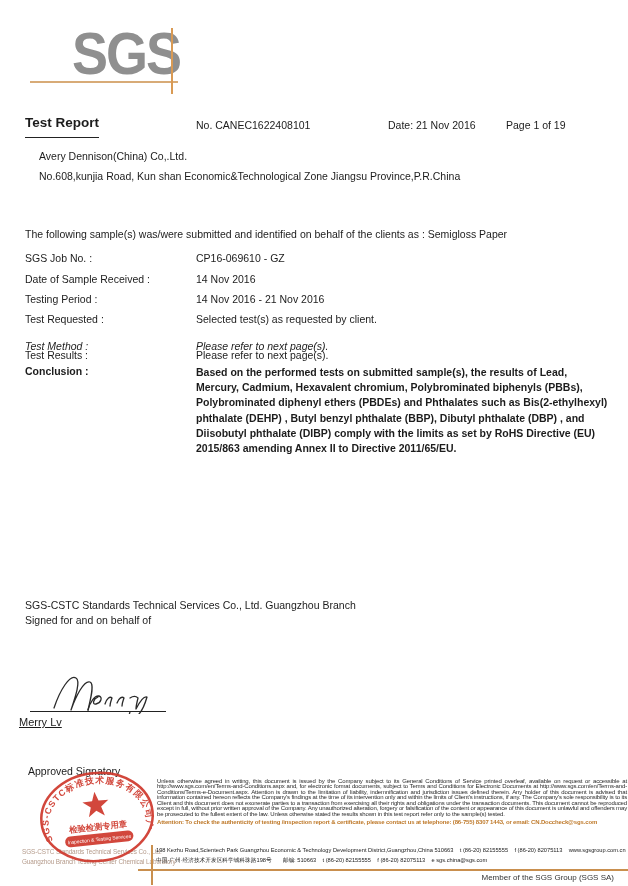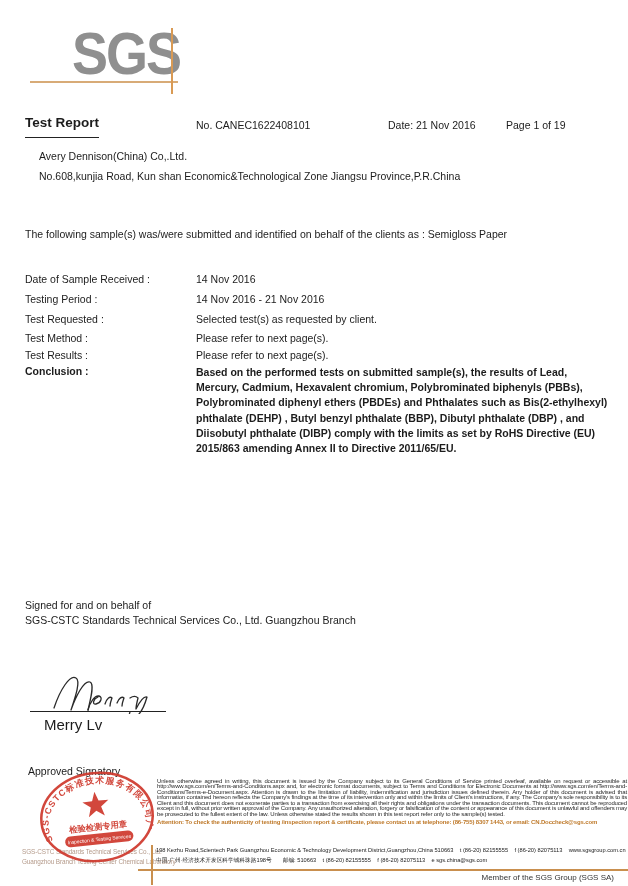--- a/index.html
+++ b/index.html
@@ -31,31 +31,31 @@
   
   .client { position:absolute; left:25px; top:146px; font-size:10.5px; line-height:20px;margin-left:14px; }
 
   .intro { position:absolute; left:25px; top:228px; font-size:10.5px; }
 
   
   .frow { position:absolute; left:25px; font-size:10.5px; }
   .flabel { display:inline-block; width:171px; }
   .fvalue { display:inline-block; }
   .frow-0 { top:252px; } .frow-1 { top:273px; } .frow-2 { top:293px; }
-  .frow-3 { top:313px; } .frow-4 { top:332px; } .frow-5 { top:349px; }
+  .frow-3 { top:313px; } .frow-4 { top:340px;font-style:italic; } .frow-5 { top:349px; }
 
   .conclusion { position:absolute; left:25px; top:365px; font-size:10.5px;font-weight:bold; }
   .conclusion .flabel { vertical-align:top; }
   .conclusion p { display:inline-block; width:412px; line-height:15.2px; vertical-align:top; }
 
   
   .signed { position:absolute; left:25px; top:598px; font-size:10.5px; line-height:14.5px; }
   .sig-svg { position:absolute; left:48px; top:668px; }
   .sig-line { position:absolute; left:30px; top:711px; width:136px; height:1.3px; background:#222; }
-  .sig-name { position:absolute; left:44px; top:716px; font-size:15px; }
+  .sig-name { position:absolute; left:19px; top:716px; font-size:11px;text-decoration:underline; }
   .sig-role { position:absolute; left:28px; top:733px; font-size:10.5px;margin-top:32px; }
 
   
   .underlay { position:absolute; left:22px; top:847px; font-size:6.4px; line-height:10px;
               color:#b49a8a; letter-spacing:-0.1px; white-space:nowrap; }
   .stamp { position:absolute; left:38px; top:770px; width:118px; height:94px;
            transform:rotate(-6deg); opacity:.93; }
   .fineprint { position:absolute; left:157px; top:779px; width:470px;
                font-size:6px; line-height:5.45px; letter-spacing:-0.15px;
                color:#2b2b2b; text-align:justify; }
@@ -81,20 +81,23 @@
   <span class="hdr hdr-date">Date: 21 Nov 2016</span>
   <span class="hdr hdr-page">Page 1 of 19</span>
 
   <div class="client">
     <div>Avery Dennison(China) Co,.Ltd.</div>
     <div>No.608,kunjia Road, Kun shan Economic&amp;Technological Zone Jiangsu Province,P.R.China</div>
   </div>
 
   <div class="intro">The following sample(s) was/were submitted and identified on behalf of the clients as : Semigloss Paper</div>
 
+  <div class="frow frow-0">
+    <span class="flabel">SGS Job No. :</span><span class="fvalue">CP16-069610 - GZ</span>
+  </div>
   <div class="frow frow-1">
     <span class="flabel">Date of Sample Received :</span><span class="fvalue">14 Nov 2016</span>
   </div>
   <div class="frow frow-2">
     <span class="flabel">Testing Period :</span><span class="fvalue">14 Nov 2016 - 21 Nov 2016</span>
   </div>
   <div class="frow frow-3">
     <span class="flabel">Test Requested :</span><span class="fvalue">Selected test(s) as requested by client.</span>
   </div>
   <div class="frow frow-4">
@@ -102,22 +105,22 @@
   </div>
   <div class="frow frow-5">
     <span class="flabel">Test Results :</span><span class="fvalue">Please refer to next page(s).</span>
   </div>
 
   <div class="conclusion">
     <span class="flabel">Conclusion :</span><p>Based on the performed tests on submitted sample(s), the results of Lead, Mercury, Cadmium, Hexavalent chromium, Polybrominated biphenyls (PBBs), Polybrominated diphenyl ethers (PBDEs) and Phthalates such as Bis(2-ethylhexyl) phthalate (DEHP) , Butyl benzyl phthalate (BBP), Dibutyl phthalate (DBP) , and Diisobutyl phthalate (DIBP) comply with the limits as set by RoHS Directive (EU) 2015/863 amending Annex II to Directive 2011/65/EU.</p>
   </div>
 
   <div class="signed">
+    <div>SGS-CSTC Standards Technical Services Co., Ltd. Guangzhou Branch</div>
     <div>Signed for and on behalf of</div>
-    <div>SGS-CSTC Standards Technical Services Co., Ltd. Guangzhou Branch</div>
   </div>
 
   <svg class="sig-svg" width="130" height="46" viewBox="0 0 130 46">
     <g fill="none" stroke="#2a2a2a" stroke-width="1.3" stroke-linecap="round" stroke-linejoin="round">
       <path d="M6,40 C12,22 22,6 28,10 C33,13 27,30 23,42 C28,28 36,12 42,14 C47,16 42,33 40,42"></path>
       <path d="M40,42 C42,34 47,27 51,28 C55,29 53,35 48,36 C44,37 45,31 50,29"></path>
       <path d="M57,36 C59,30 62,28 64,30 C63,33 62,35 62,38"></path>
       <path d="M69,35 C71,30 74,28 76,30 C75,33 74,35 74,38"></path>
       <path d="M82,30 C85,28 88,28 90,30 C89,34 88,38 88,41 C92,33 96,28 99,29 C97,36 94,44 89,48 C85,51 80,48 82,44"></path>
     </g>

